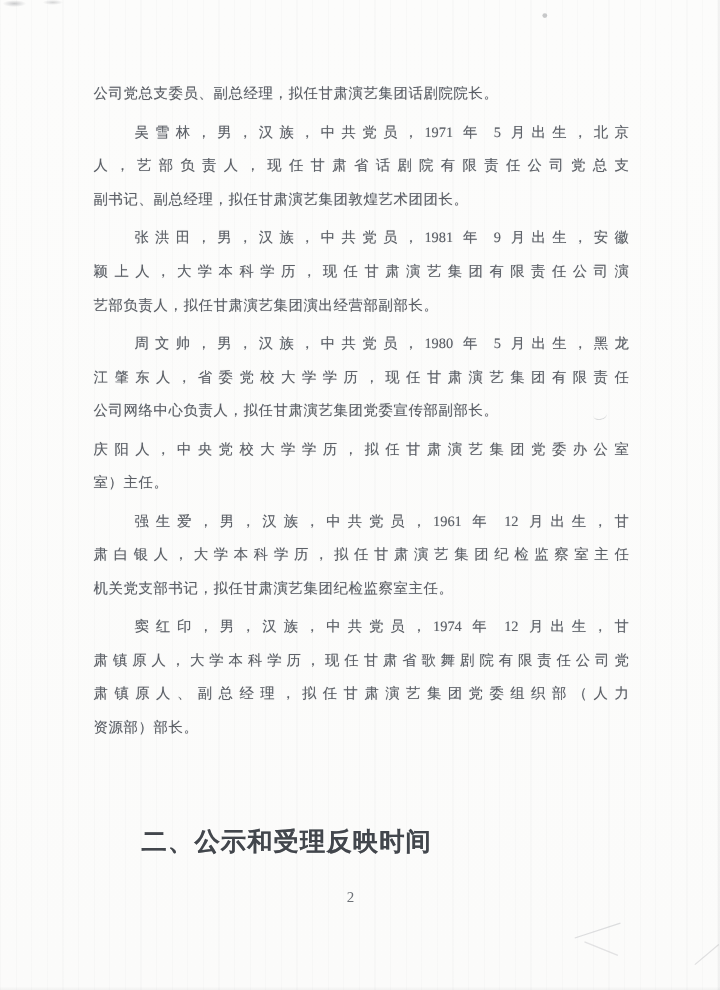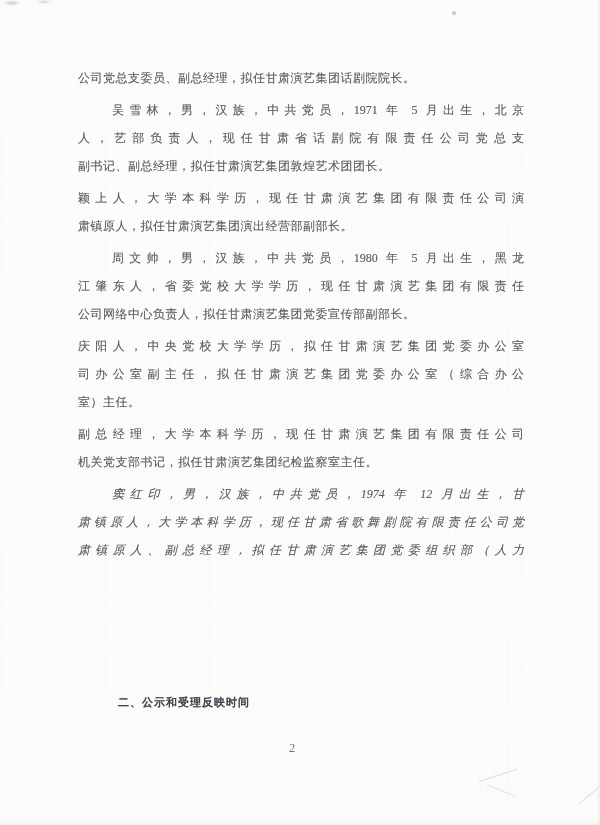--- a/index.html
+++ b/index.html
@@ -28,21 +28,21 @@
     position: absolute;
     left: 78px;
     top: 64px;
     width: 446px;
     color: var(--text-color, #5c6067);
     font-size: 12px;
   }
   .paragraph {
     margin: 0 0 4px 0;
   }
-  .paragraph:last-child { margin-bottom: 0; font-style: italic; }
+  .paragraph:last-child { margin-bottom: 0; }
   .line {
     line-height: 28px;
     height: 28px;
     text-align: justify;
     text-align-last: justify;
     white-space: nowrap;
     text-shadow: 0 0 0.6px rgba(92,96,103,0.45);
   }
   .line.indent {
     text-indent: 34px;
@@ -52,21 +52,21 @@
     text-align-last: left;
     letter-spacing: 0.5px;
   }
   .section-heading {
     position: absolute;
     left: 78px;
     top: 688px;
     width: 446px;
     font-family: "Liberation Sans", "DejaVu Sans", sans-serif;
     font-weight: bold;
-    font-size: 11px;
+    font-size: 21px;
     line-height: 28px;
     color: var(--heading-color, #42464c);
     text-indent: 40px;
     letter-spacing: 1px;
     text-shadow: 0 0 0.5px rgba(66,70,76,0.5);
   }
   .page-number {
     position: absolute;
     left: 0;
     top: 741px;
@@ -136,41 +136,43 @@
   <div class="doc-body">
       <div class="paragraph">
         <div class="line para-last">公司党总支委员、副总经理，拟任甘肃演艺集团话剧院院长。</div>
       </div>
       <div class="paragraph">
         <div class="line indent">吴雪林，男，汉族，中共党员，1971 年 5 月出生，北京</div>
         <div class="line">人，艺部负责人，现任甘肃省话剧院有限责任公司党总支</div>
         <div class="line para-last">副书记、副总经理，拟任甘肃演艺集团敦煌艺术团团长。</div>
       </div>
       <div class="paragraph">
+        <div class="line indent">张洪田，男，汉族，中共党员，1981 年 9 月出生，安徽</div>
         <div class="line">颖上人，大学本科学历，现任甘肃演艺集团有限责任公司演</div>
-        <div class="line para-last">肃镇原人，拟任甘肃演艺集团演出经营部副部长。</div>
+        <div class="line para-last">艺部负责人，拟任甘肃演艺集团演出经营部副部长。</div>
       </div>
       <div class="paragraph">
         <div class="line indent">周文帅，男，汉族，中共党员，1980 年 5 月出生，黑龙</div>
         <div class="line">江肇东人，省委党校大学学历，现任甘肃演艺集团有限责任</div>
         <div class="line para-last">公司网络中心负责人，拟任甘肃演艺集团党委宣传部副部长。</div>
       </div>
       <div class="paragraph">
         <div class="line">庆阳人，中央党校大学学历，拟任甘肃演艺集团党委办公室</div>
-        <div class="line">司办公室副主任，拟任甘肃演艺集团党委办公室（综合办公</div>
         <div class="line para-last">室）主任。</div>
       </div>
       <div class="paragraph">
-        <div class="line">副总经理，大学本科学历，现任甘肃演艺集团有限责任公司</div>
+        <div class="line indent">强生爱，男，汉族，中共党员，1961 年 12 月出生，甘</div>
+        <div class="line">肃白银人，大学本科学历，拟任甘肃演艺集团纪检监察室主任</div>
         <div class="line para-last">机关党支部书记，拟任甘肃演艺集团纪检监察室主任。</div>
       </div>
       <div class="paragraph">
         <div class="line indent">窦红印，男，汉族，中共党员，1974 年 12 月出生，甘</div>
         <div class="line">肃镇原人，大学本科学历，现任甘肃省歌舞剧院有限责任公司党</div>
         <div class="line">肃镇原人、副总经理，拟任甘肃演艺集团党委组织部（人力</div>
+        <div class="line para-last">资源部）部长。</div>
       </div>
     </div>
 
   <div class="section-heading">二、公示和受理反映时间</div>
 
   <div class="page-number">2</div>
 
 </div>
 
 </body></html>

